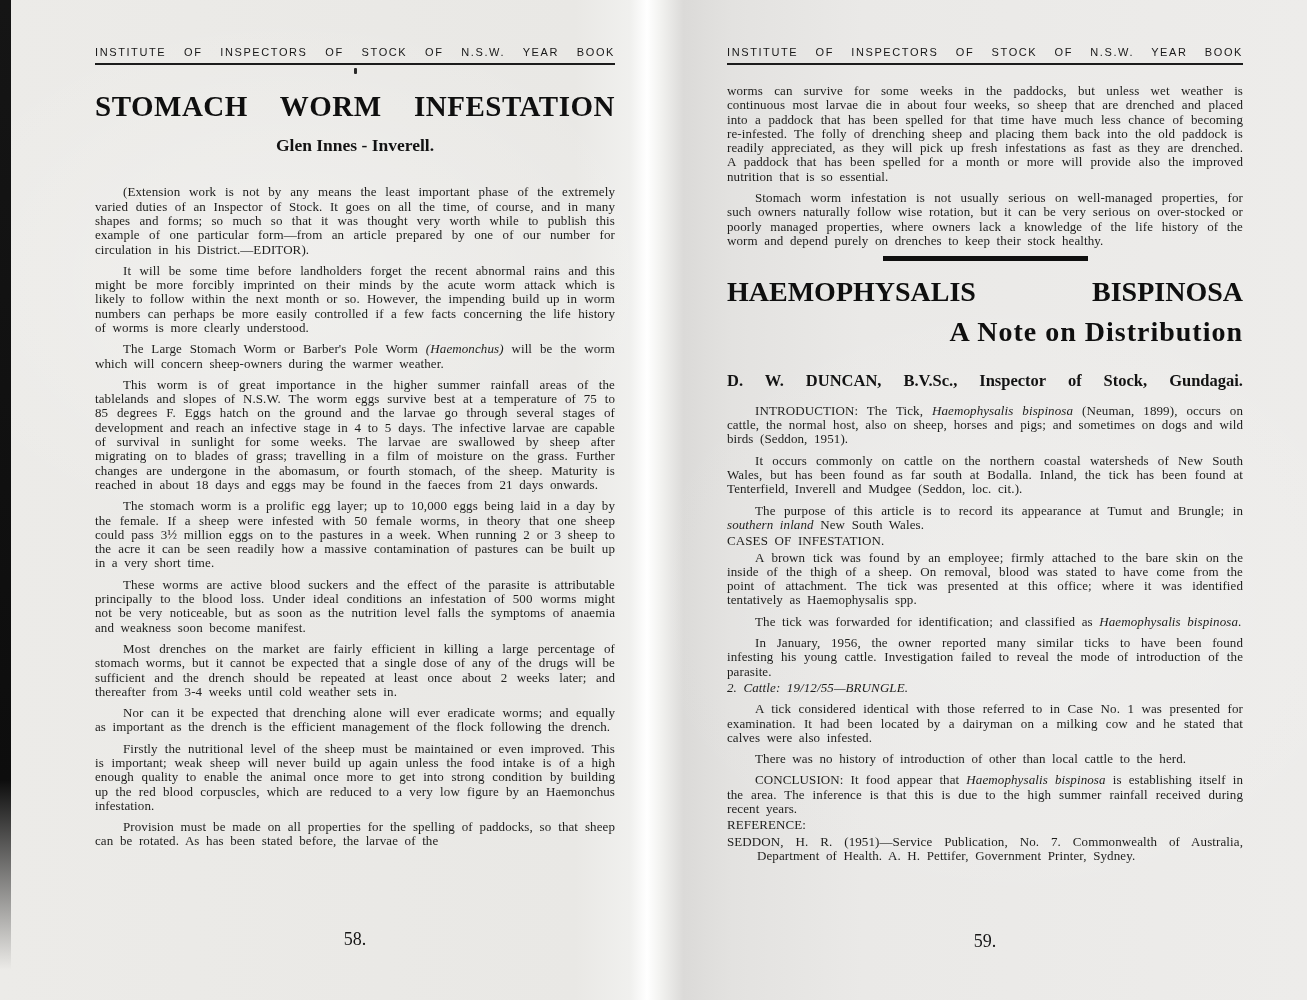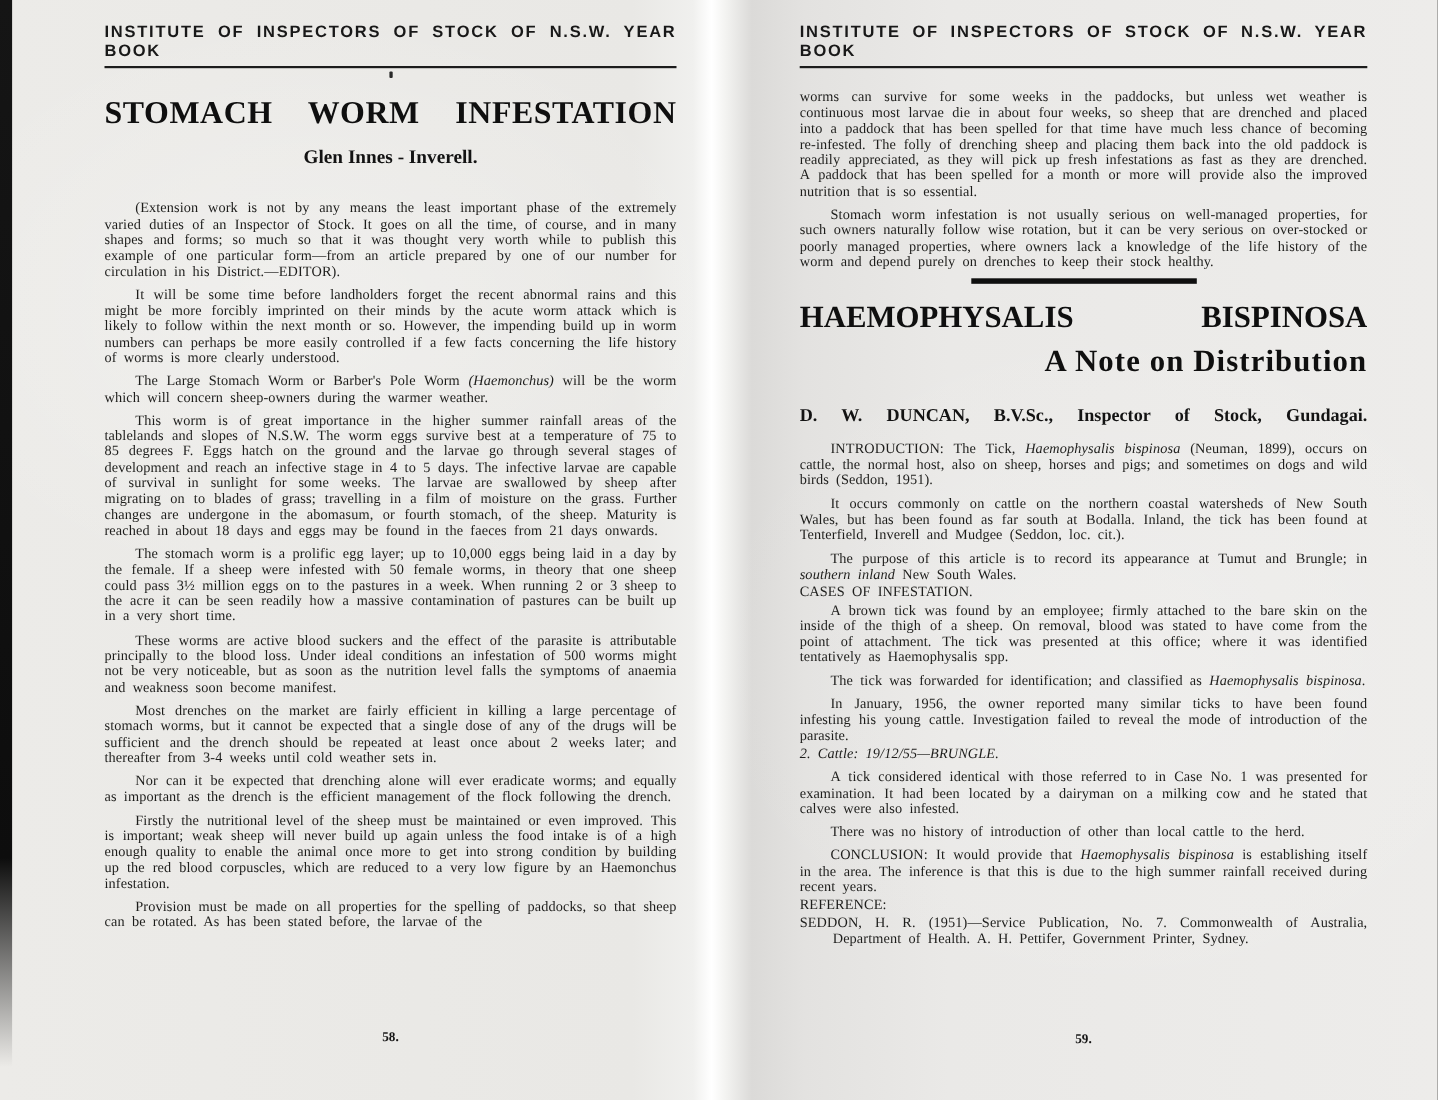--- a/index.html
+++ b/index.html
@@ -16,42 +16,42 @@
   }
   .edge-left{
     position:absolute;left:0;top:0;width:11px;height:100%;
     background:linear-gradient(to bottom,#151515 0%,#0d0d0d 78%,rgba(20,20,20,0) 97%);
   }
   .page{position:absolute;top:0;height:100%;}
   .page-left{left:95px;width:520px;}
   .page-right{left:727px;width:516px;}
 
   .running-head{
-    margin-top:21px;font-family:"Liberation Sans", sans-serif;font-weight:700;
-    font-size:15px;letter-spacing:1.6px;color:#181818;
+    margin-top:46px;font-family:"Liberation Sans", sans-serif;font-weight:400;
+    font-size:11px;letter-spacing:1.6px;color:#181818;
     text-align:justify;text-align-last:justify;
   }
   .head-rule{height:2px;background:#1c1c1c;margin-top:5px;}
   .head-mark{width:3px;height:6px;background:#2a2a2a;margin:3px auto 0;border-radius:1px;}
 
   .title-1{
     margin:17px 0 0;font-size:29px;font-weight:700;line-height:1.08;color:#0f0f0f;
     text-align:justify;text-align-last:justify;letter-spacing:0.5px;
   }
   .byline{margin-top:11px;text-align:center;font-weight:700;font-size:17.5px;line-height:25px;color:#131313;}
 
   .body{text-align:justify;font-size:13px;line-height:14.3px;word-spacing:3.2px;letter-spacing:0.1px;color:#1d1d1b;}
   .body-left{margin-top:27px;}
   .para{margin:0 0 7px;}
   .para.indent{text-indent:28px;}
   .para.snug{margin-bottom:2px;}
   .para.hang{padding-left:30px;text-indent:-30px;}
   .it{font-style:italic;}
 
-  .page-number{position:absolute;left:0;right:0;bottom:50px;text-align:center;font-size:12px;font-weight:700;color:#161616;}
+  .page-number{position:absolute;left:0;right:0;bottom:50px;text-align:center;font-size:18px;font-weight:400;color:#161616;}
   .page-right .page-number{bottom:48px;}
 
   .body-top{margin-top:19px;}
   .divider{width:205px;height:5px;background:#0f0f0f;margin:8px auto 0;}
   .title-2{
     margin:16px 0 0;font-size:28px;font-weight:700;line-height:1.05;color:#0f0f0f;
     text-align:justify;text-align-last:justify;
   }
   .title-2b{margin-top:9px;font-size:28px;font-weight:700;text-align:right;letter-spacing:1px;color:#0f0f0f;}
   .byline-2{margin-top:12px;font-weight:700;font-size:16.5px;text-align:justify;text-align-last:justify;color:#131313;}
@@ -108,20 +108,20 @@
         <p class="para indent"><span>INTRODUCTION: The Tick, </span><span class="it">Haemophysalis bispinosa</span><span> (Neuman, 1899), occurs on cattle, the normal host, also on sheep, horses and pigs; and sometimes on dogs and wild birds (Seddon, 1951).</span></p>
         <p class="para indent"><span>It occurs commonly on cattle on the northern coastal watersheds of New South Wales, but has been found as far south at Bodalla. Inland, the tick has been found at Tenterfield, Inverell and Mudgee (Seddon, loc. cit.).</span></p>
         <p class="para indent snug"><span>The purpose of this article is to record its appearance at Tumut and Brungle; in </span><span class="it">southern inland</span><span> New South Wales.</span></p>
         <p class="para snug"><span>CASES OF INFESTATION.</span></p>
         <p class="para indent"><span>A brown tick was found by an employee; firmly attached to the bare skin on the inside of the thigh of a sheep. On removal, blood was stated to have come from the point of attachment. The tick was presented at this office; where it was identified tentatively as Haemophysalis spp.</span></p>
         <p class="para indent"><span>The tick was forwarded for identification; and classified as </span><span class="it">Haemophysalis bispinosa</span><span>.</span></p>
         <p class="para indent snug"><span>In January, 1956, the owner reported many similar ticks to have been found infesting his young cattle. Investigation failed to reveal the mode of introduction of the parasite.</span></p>
         <p class="para"><span class="it">2. Cattle: 19/12/55—BRUNGLE.</span></p>
         <p class="para indent"><span>A tick considered identical with those referred to in Case No. 1 was presented for examination. It had been located by a dairyman on a milking cow and he stated that calves were also infested.</span></p>
         <p class="para indent"><span>There was no history of introduction of other than local cattle to the herd.</span></p>
-        <p class="para indent snug"><span>CONCLUSION: It would provide that </span><span class="it">Haemophysalis bispinosa</span><span> is establishing itself in the area. The inference is that this is due to the high summer rainfall received during recent years.</span></p>
+        <p class="para indent snug"><span>CONCLUSION: It food appear that </span><span class="it">Haemophysalis bispinosa</span><span> is establishing itself in the area. The inference is that this is due to the high summer rainfall received during recent years.</span></p>
         <p class="para snug"><span>REFERENCE:</span></p>
         <p class="para hang"><span>SEDDON, H. R. (1951)—Service Publication, No. 7. Commonwealth of Australia, Department of Health. A. H. Pettifer, Government Printer, Sydney.</span></p>
       </div>
 
     <div class="page-number">59.</div>
   </div>
 </div>
 
 </body></html>

